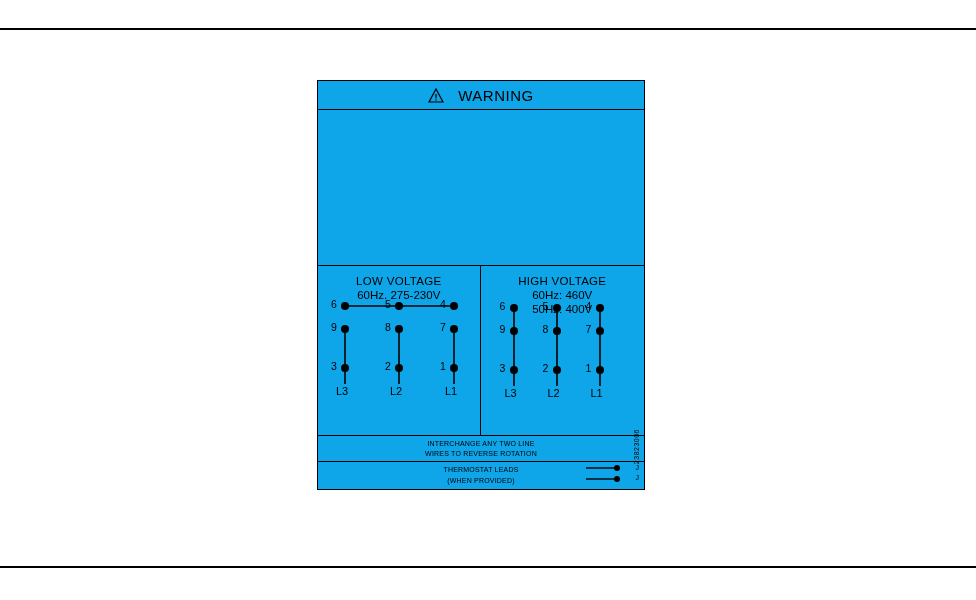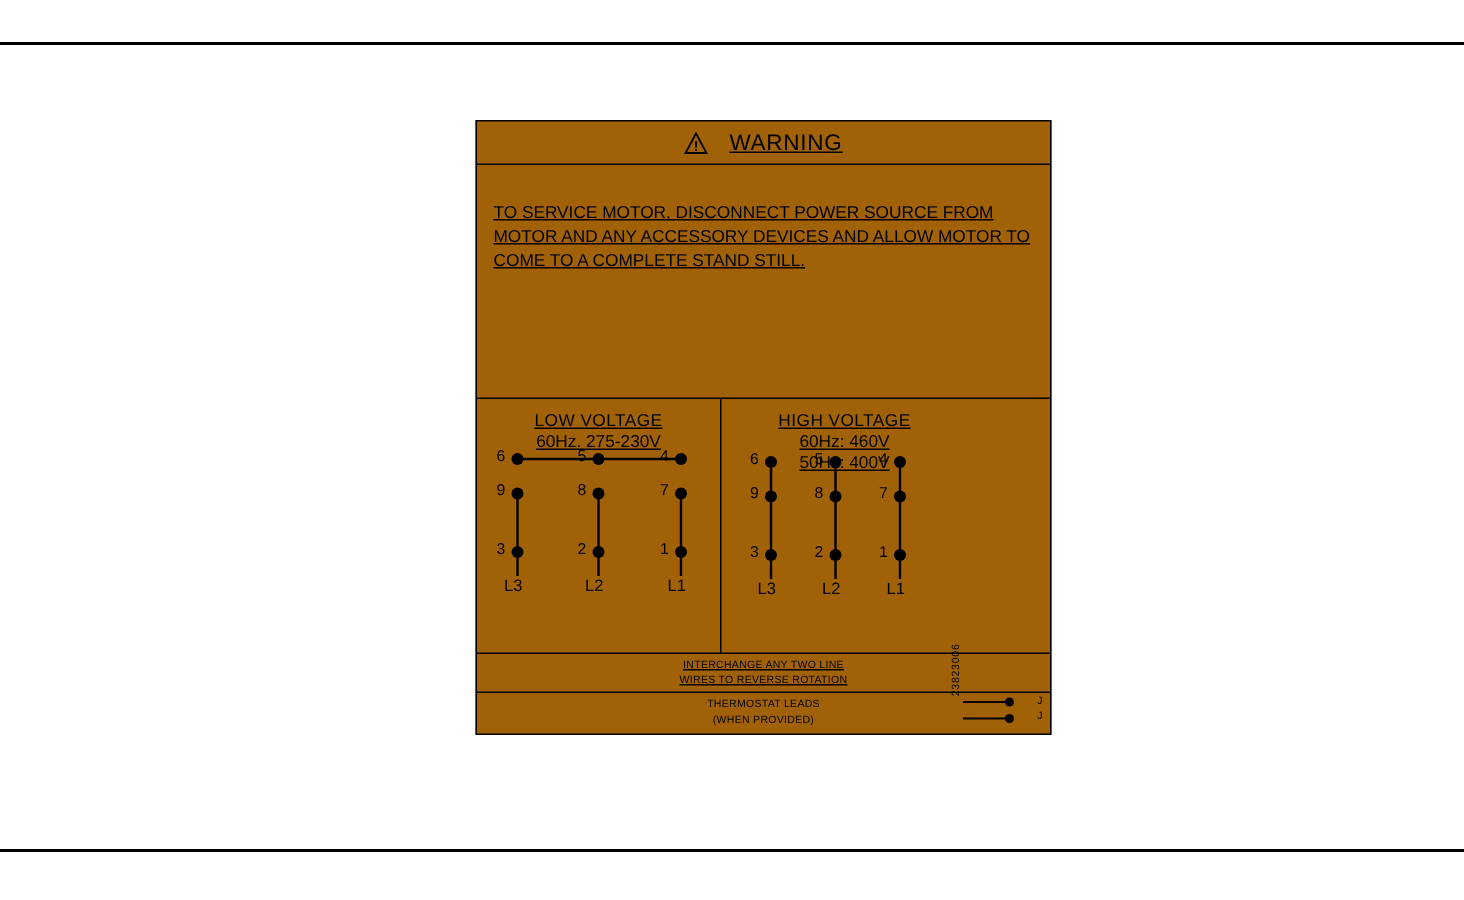--- a/index.html
+++ b/index.html
@@ -25,26 +25,25 @@
     background: #000000;
   }
   .page-rule.top { top: 28px; }
   .page-rule.bottom { top: 566px; }
 
   
   #plate {
     position: absolute;
     left: 317px;
     top: 80px;
-    width: 384px;
+    width: 328px;
     height: 410px;
     border: 1px solid #000000;
     box-sizing: border-box;
-    background: #a16207;
-    text-decoration: underline;
+    background: #0ea5e9;
   }
 
   
   .warn-header {
     height: 28px;
     border-bottom: 1px solid #000000;
     display: flex;
     align-items: center;
     justify-content: center;
     gap: 14px;
@@ -181,21 +180,20 @@
       <svg width="16" height="15" viewBox="0 0 16 15">
         <polygon points="8,1 15,14 1,14" fill="none" stroke="#000" stroke-width="1.2"></polygon>
         <rect x="7.4" y="6" width="1.2" height="4.4" fill="#000"></rect>
         <rect x="7.4" y="11.4" width="1.2" height="1.2" fill="#000"></rect>
       </svg>
     </span>
     <span class="warn-title">WARNING</span>
   </div>
 
   <div class="warn-body">
-    <p class="gap">TO SERVICE MOTOR, DISCONNECT POWER SOURCE FROM MOTOR AND ANY ACCESSORY DEVICES AND ALLOW MOTOR TO COME TO A COMPLETE STAND STILL.</p>
   </div>
 
   <div class="volt-section">
 
     <div class="volt-col left">
       <div class="volt-heading">
         <div class="ttl">LOW VOLTAGE</div>
         <div>60Hz. 275-230V</div>
       </div>
       <div class="diagram">

